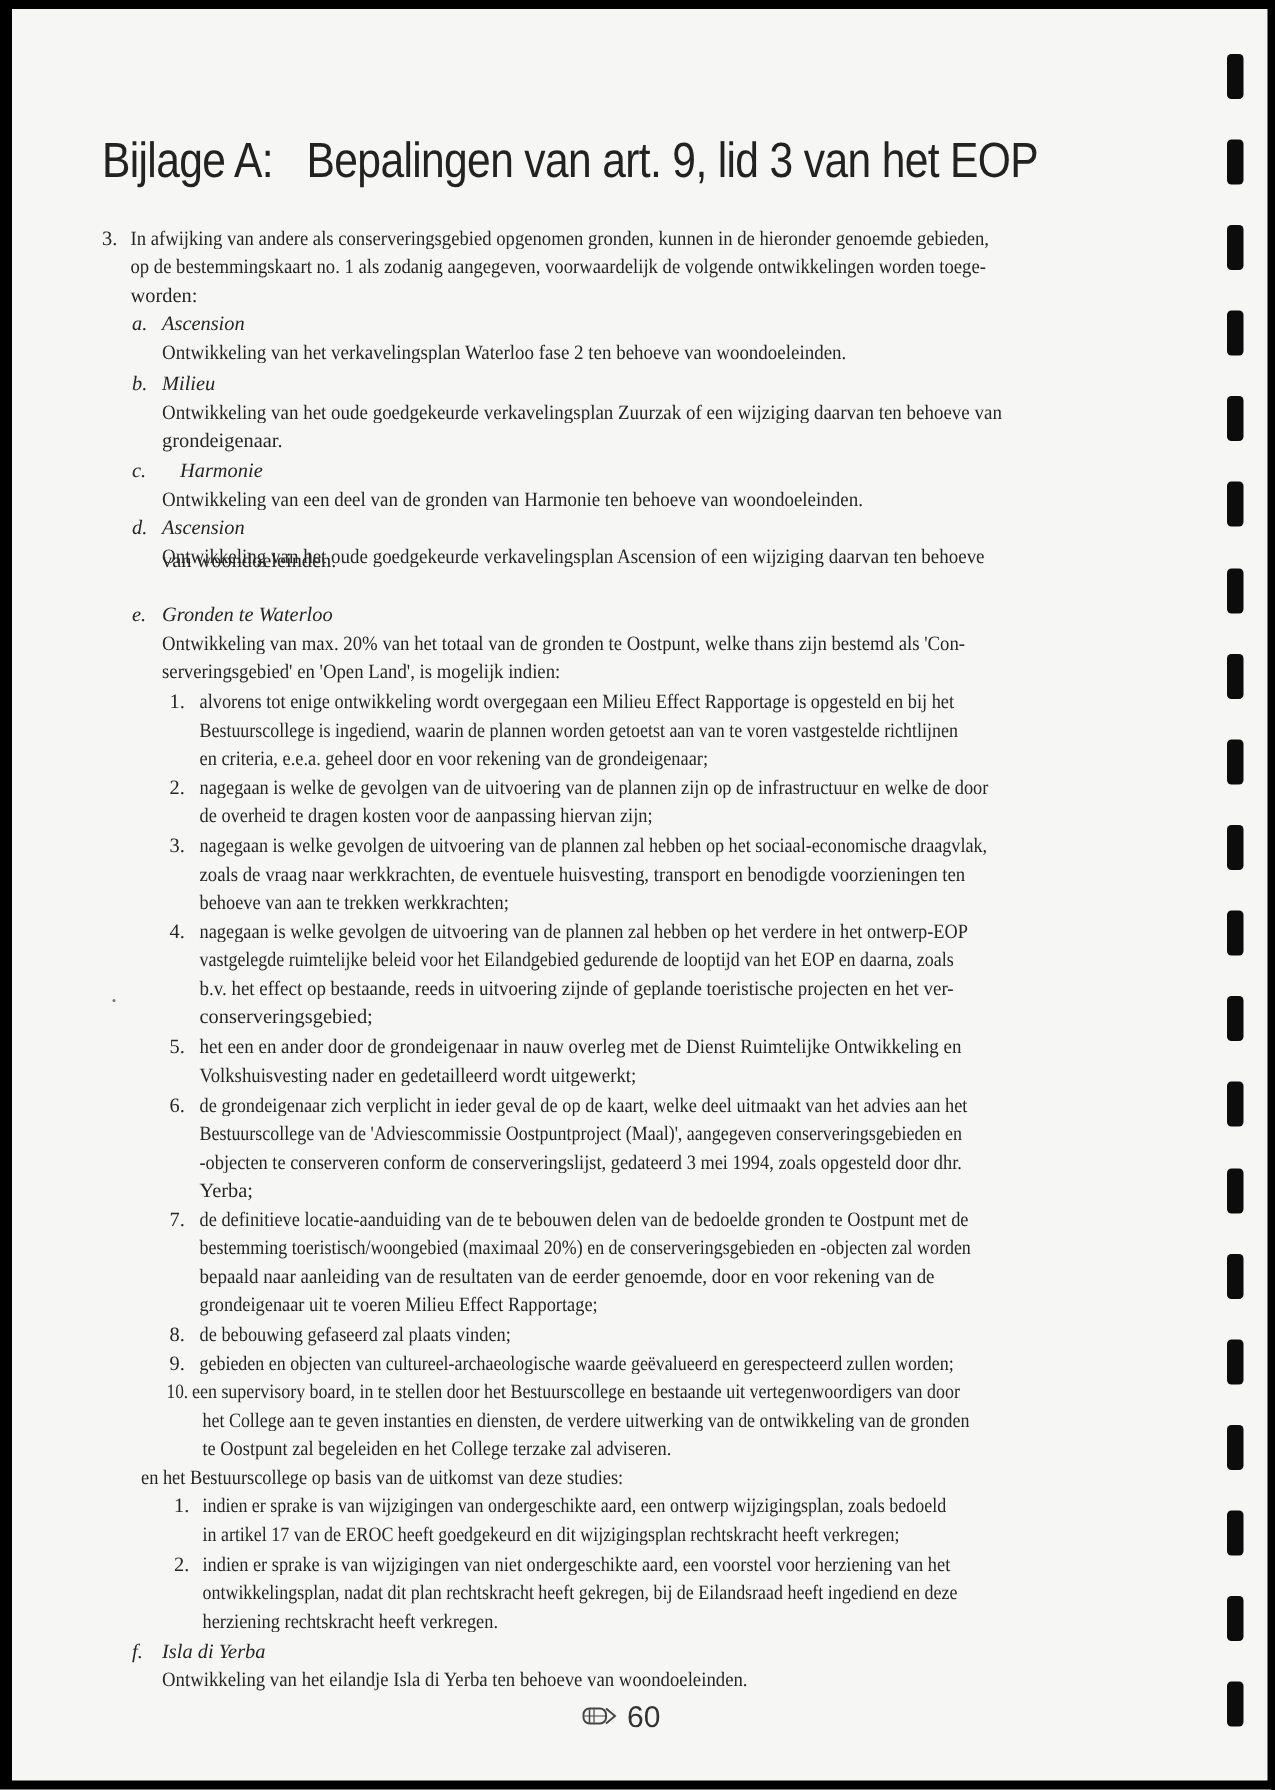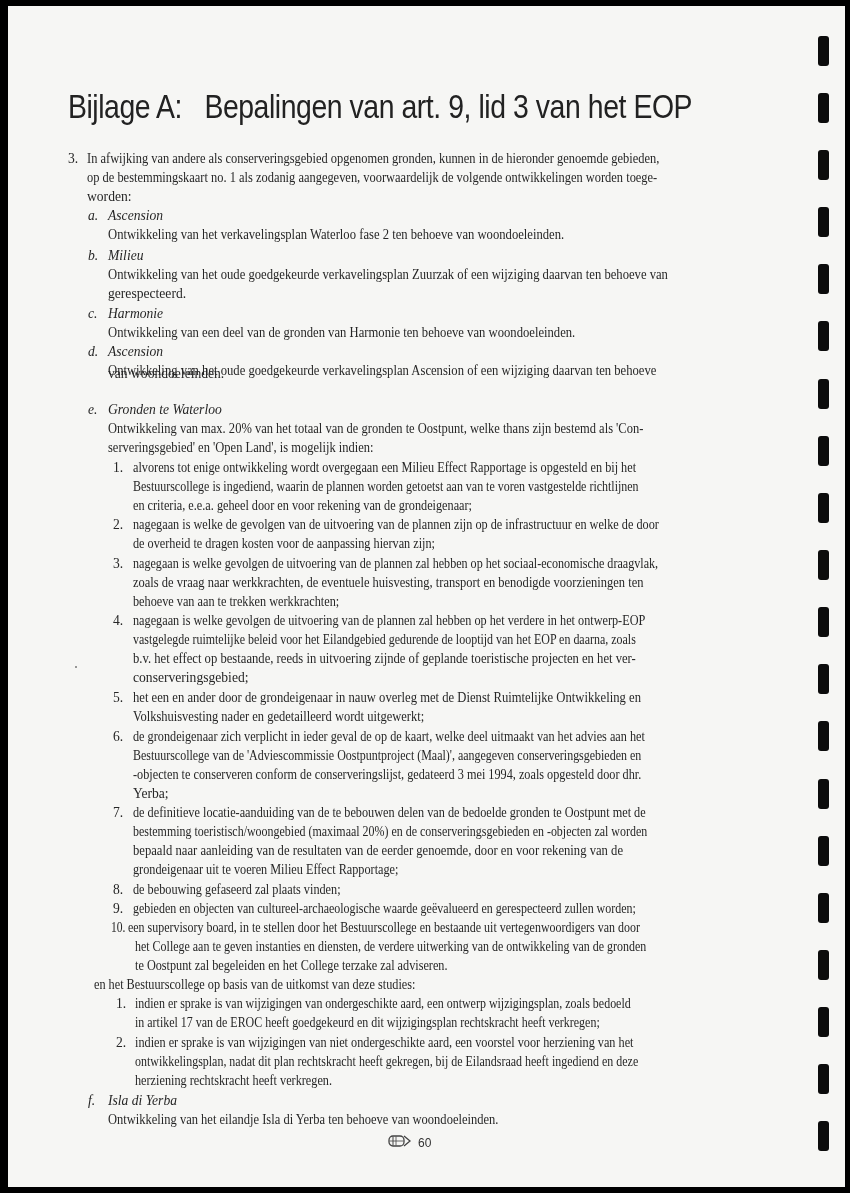--- a/index.html
+++ b/index.html
@@ -22,21 +22,21 @@
     position: absolute; white-space: nowrap; font-size: 13.6px; color: #262626;
     line-height: 19px; transform-origin: left top;
   }
   .it { font-style: italic; }
   .hole {
     position: absolute; left: 810px; width: 11px; height: 30px; background: #0c0c0c;
     border-radius: 3px;
   }
   .footer {
     position: absolute; top: 1128px; left: 380px; display: flex; align-items: center; gap: 6px;
-    font-family: "Liberation Sans", "DejaVu Sans", sans-serif; font-size: 12px; color: #333;
+    font-family: "Liberation Sans", "DejaVu Sans", sans-serif; font-size: 20px; color: #333;
   }
   .dot { position: absolute; left: 67px; top: 660px; width: 2px; height: 2px; background: #777; border-radius: 1px; }
 </style>
 </head>
 <body>
 
 <div class="page">
 
   <div class="title">
     <span>Bijlage A:</span><span class="gap"></span><span>Bepalingen van art. 9, lid 3 van het EOP</span>
@@ -47,24 +47,24 @@
   <div class="ln" style="left:79px;top:162px;transform:scaleX(0.915);">op de bestemmingskaart no. 1 als zodanig aangegeven, voorwaardelijk de volgende ontwikkelingen worden toege-</div>
   <div class="ln" style="left:79px;top:181px;">worden:</div>
 
   <div class="ln it" style="left:80px;top:200px;">a.</div>
   <div class="ln it" style="left:100px;top:200px;">Ascension</div>
   <div class="ln" style="left:100px;top:219px;transform:scaleX(0.93);">Ontwikkeling van het verkavelingsplan Waterloo fase 2 ten behoeve van woondoeleinden.</div>
 
   <div class="ln it" style="left:80px;top:240px;">b.</div>
   <div class="ln it" style="left:100px;top:240px;">Milieu</div>
   <div class="ln" style="left:100px;top:259px;transform:scaleX(0.93);">Ontwikkeling van het oude goedgekeurde verkavelingsplan Zuurzak of een wijziging daarvan ten behoeve van</div>
-  <div class="ln" style="left:100px;top:278px;">gerespecteerd.</div>
+  <div class="ln" style="left:100px;top:278px;">grondeigenaar.</div>
 
   <div class="ln it" style="left:80px;top:298px;">c.</div>
-  <div class="ln it" style="left:100px;top:298px;text-align:center;">Harmonie</div>
+  <div class="ln it" style="left:112px;top:298px;text-align:center;">Harmonie</div>
   <div class="ln" style="left:100px;top:317px;transform:scaleX(0.93);">Ontwikkeling van een deel van de gronden van Harmonie ten behoeve van woondoeleinden.</div>
 
   <div class="ln it" style="left:80px;top:336px;">d.</div>
   <div class="ln it" style="left:100px;top:336px;">Ascension</div>
   <div class="ln" style="left:100px;top:355px;transform:scaleX(0.93);">Ontwikkeling van het oude goedgekeurde verkavelingsplan Ascension of een wijziging daarvan ten behoeve</div>
   <div class="ln" style="left:100px;top:358px;">van woondoeleinden.</div>
 
   <div class="ln it" style="left:80px;top:394px;">e.</div>
   <div class="ln it" style="left:100px;top:394px;">Gronden te Waterloo</div>
   <div class="ln" style="left:100px;top:413px;transform:scaleX(0.92);">Ontwikkeling van max. 20% van het totaal van de gronden te Oostpunt, welke thans zijn bestemd als 'Con-</div>

